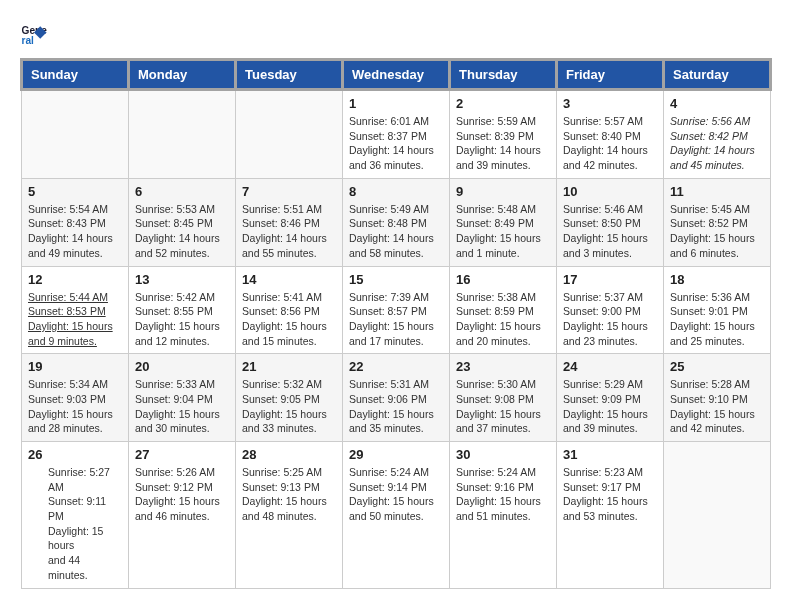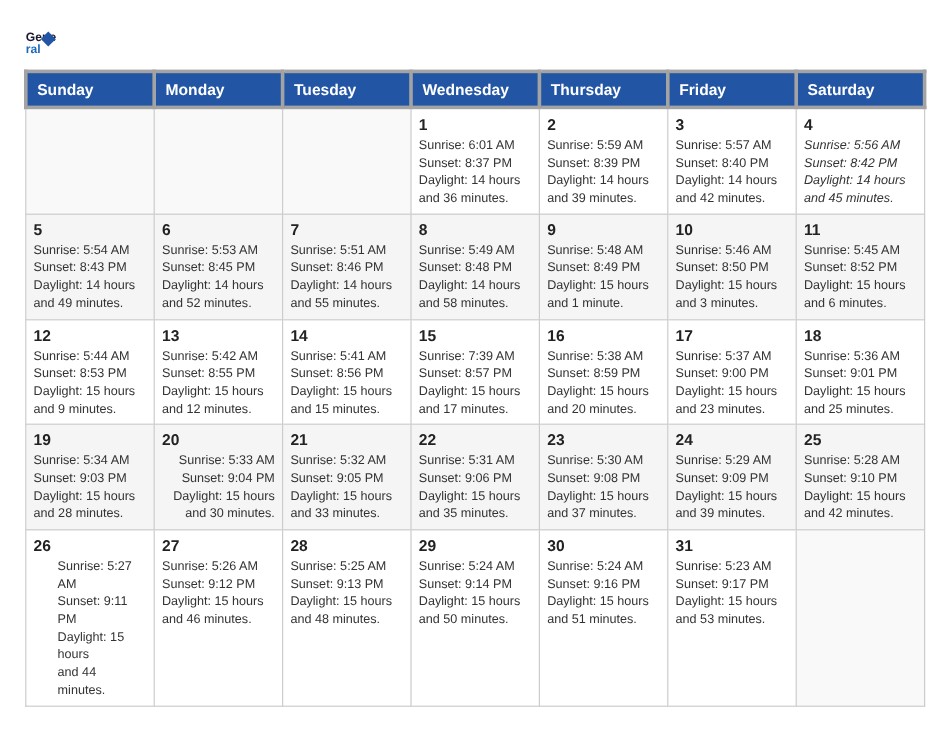--- a/index.html
+++ b/index.html
@@ -192,21 +192,21 @@
           <div class="day-number">11</div>
           <div class="day-info" style="white-space: pre-line;">Sunrise: 5:45 AM
 Sunset: 8:52 PM
 Daylight: 15 hours
 and 6 minutes.</div>
         </td>
       </tr>
       <tr>
         <td>
           <div class="day-number">12</div>
-          <div class="day-info" style="white-space: pre-line;">Sunrise: 5:44 AM
+          <div class="day-info" style="white-space: pre-line; text-decoration: underline;">Sunrise: 5:44 AM
 Sunset: 8:53 PM
 Daylight: 15 hours
 and 9 minutes.</div>
         </td>
         <td>
           <div class="day-number">13</div>
           <div class="day-info" style="white-space: pre-line;">Sunrise: 5:42 AM
 Sunset: 8:55 PM
 Daylight: 15 hours
 and 12 minutes.</div>
@@ -250,21 +250,21 @@
       <tr>
         <td>
           <div class="day-number">19</div>
           <div class="day-info" style="white-space: pre-line;">Sunrise: 5:34 AM
 Sunset: 9:03 PM
 Daylight: 15 hours
 and 28 minutes.</div>
         </td>
         <td>
           <div class="day-number">20</div>
-          <div class="day-info" style="white-space: pre-line; text-align: right;">Sunrise: 5:33 AM
+          <div class="day-info" style="white-space: pre-line;">Sunrise: 5:33 AM
 Sunset: 9:04 PM
 Daylight: 15 hours
 and 30 minutes.</div>
         </td>
         <td>
           <div class="day-number">21</div>
           <div class="day-info" style="white-space: pre-line;">Sunrise: 5:32 AM
 Sunset: 9:05 PM
 Daylight: 15 hours
 and 33 minutes.</div>

